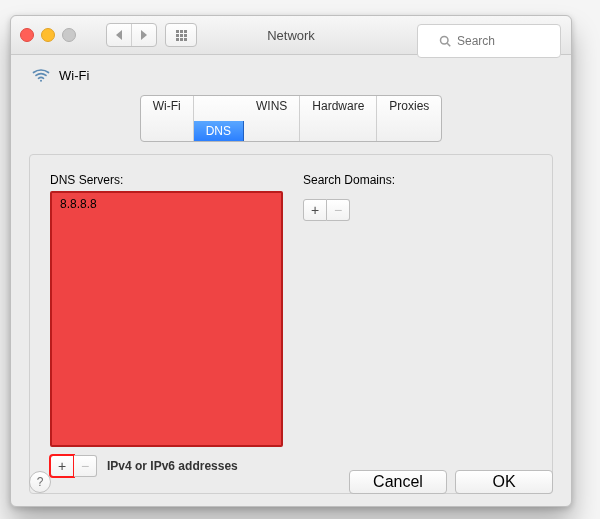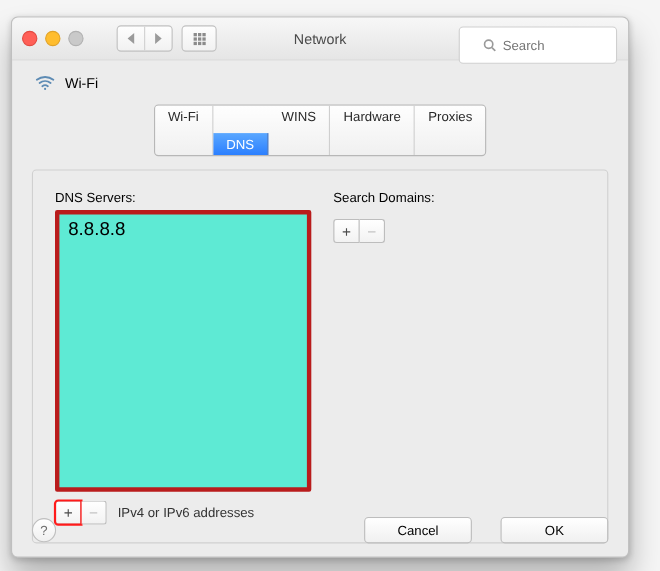--- a/index.html
+++ b/index.html
@@ -31,34 +31,34 @@
   .tabs{margin:10px auto 0 auto;display:flex;justify-content:center;}
   .tabbar{display:flex;border:1px solid #b7b7b7;border-radius:4px;overflow:hidden;background:linear-gradient(#fefefe,#f0f0f0);}
   .tab{padding:3px 12px;font-size:12px;border-right:1px solid #cfcfcf;color:#292929;white-space:nowrap;}
   .tab:last-child{border-right:none;}
   .tab.active{background:linear-gradient(#5aa7ff,#2b7fff);color:#fff;border-right:1px solid #2060c0;margin-top:25px;}
   
   .pane{margin:12px 18px 0 18px;background:#ececec;border:1px solid #d0d0d0;border-radius:4px;padding:18px 16px 16px 20px;height:340px;box-sizing:border-box;position:relative;}
   .cols{display:flex;gap:20px;height:100%;}
   .col{flex:1;display:flex;flex-direction:column;}
   .lbl{font-size:12px;margin-bottom:4px;}
-  .listbox{flex:1;background:#5eead4;border:4px solid #b91c1c;border-radius:2px;overflow:auto;font-size:17px;}
+  .listbox{flex:1;background:#ef4444;border:2px solid #b91c1c;border-radius:2px;overflow:auto;font-size:12px;}
   .item{padding:4px 8px;}
   .footer-row{display:flex;align-items:center;gap:10px;margin-top:8px;height:22px;}
   .btnrow{display:flex;}
   .smbtn{width:22px;height:20px;border:1px solid #bdbdbd;background:linear-gradient(#ffffff,#f2f2f2);display:flex;align-items:center;justify-content:center;font-size:14px;color:#4b4b4b;}
   .smbtn.plus{border-radius:3px 0 0 3px;}
   .smbtn.minus{border-left:none;border-radius:0 3px 3px 0;color:#c0c0c0;}
   .highlight{outline:2px solid #ff1a1a;outline-offset:-1px;}
-  .hint{font-size:12px;color:#333;}
+  .hint{font-size:12px;color:#333;font-weight:bold;}
   
   .bottom{position:absolute;bottom:12px;left:18px;right:18px;display:flex;align-items:center;}
   .help{width:20px;height:20px;border:1px solid #bfbfbf;border-radius:50%;display:flex;align-items:center;justify-content:center;color:#6c6c6c;font-size:12px;background:linear-gradient(#ffffff,#f0f0f0);}
   .spacer{flex:1;}
-  .mainbtn{min-width:72px;height:22px;border:1px solid #bdbdbd;border-radius:4px;background:linear-gradient(#ffffff,#f0f0f0);font-size:12px;margin-left:26px;display:flex;align-items:center;justify-content:center;padding:0 12px;}
+  .mainbtn{min-width:72px;height:22px;border:1px solid #bdbdbd;border-radius:4px;background:linear-gradient(#ffffff,#f0f0f0);font-size:16px;margin-left:8px;display:flex;align-items:center;justify-content:center;padding:0 12px;}
   .chev{width:0;height:0;border-top:5px solid transparent;border-bottom:5px solid transparent;}
   .chev.l{border-right:6px solid #9a9a9a;}
   .chev.r{border-left:6px solid #9a9a9a;}
 </style>
 </head>
 <body>
 
 <div class="stage">
   <div class="window">
 

